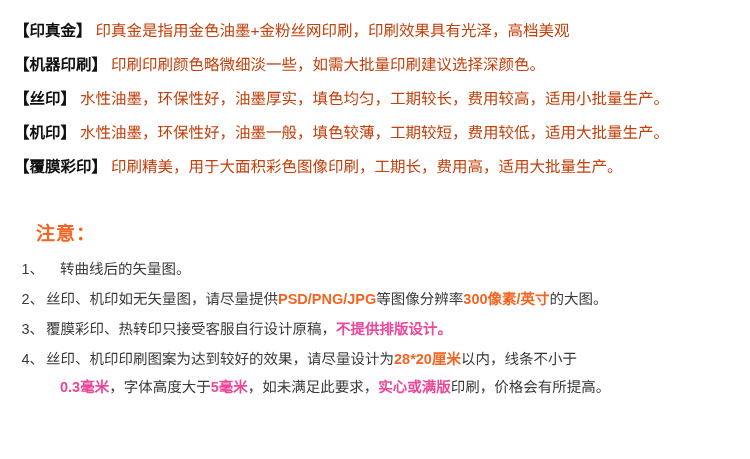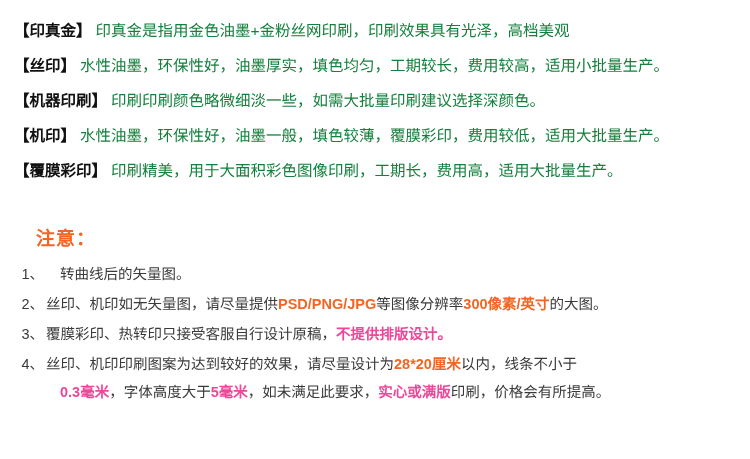--- a/index.html
+++ b/index.html
@@ -34,25 +34,24 @@
     font-size: 15.5px;
     line-height: 34px;
     white-space: nowrap;
     color: #2b2b2b;
   }
   .def-term {
     font-weight: bold;
     color: #111111;
     flex: 0 0 auto;
     margin-right: 4px;
-    font-family: Liberation Mono, monospace;
   }
   .def-desc {
     flex: 1 1 auto;
-    color: #15803d;
+    color: #c2410c;
   }
 
   
   .notice {
     margin-top: 34px;
   }
   .notice-title {
     color: #f26522;
     font-weight: bold;
     font-size: 19px;
@@ -103,32 +102,32 @@
 <div class="page">
 
   <ul class="def-list">
 
     <li class="def-row">
       <span class="def-term">【印真金】</span>
       <span class="def-desc">印真金是指用金色油墨+金粉丝网印刷，印刷效果具有光泽，高档美观</span>
     </li>
 
     <li class="def-row">
+      <span class="def-term">【机器印刷】</span>
+      <span class="def-desc">印刷印刷颜色略微细淡一些，如需大批量印刷建议选择深颜色。</span>
+    </li>
+
+    <li class="def-row">
       <span class="def-term">【丝印】</span>
       <span class="def-desc">水性油墨，环保性好，油墨厚实，填色均匀，工期较长，费用较高，适用小批量生产。</span>
     </li>
 
     <li class="def-row">
-      <span class="def-term">【机器印刷】</span>
-      <span class="def-desc">印刷印刷颜色略微细淡一些，如需大批量印刷建议选择深颜色。</span>
-    </li>
-
-    <li class="def-row">
       <span class="def-term">【机印】</span>
-      <span class="def-desc">水性油墨，环保性好，油墨一般，填色较薄，覆膜彩印，费用较低，适用大批量生产。</span>
+      <span class="def-desc">水性油墨，环保性好，油墨一般，填色较薄，工期较短，费用较低，适用大批量生产。</span>
     </li>
 
     <li class="def-row">
       <span class="def-term">【覆膜彩印】</span>
       <span class="def-desc">印刷精美，用于大面积彩色图像印刷，工期长，费用高，适用大批量生产。</span>
     </li>
 
 
   </ul>
 

